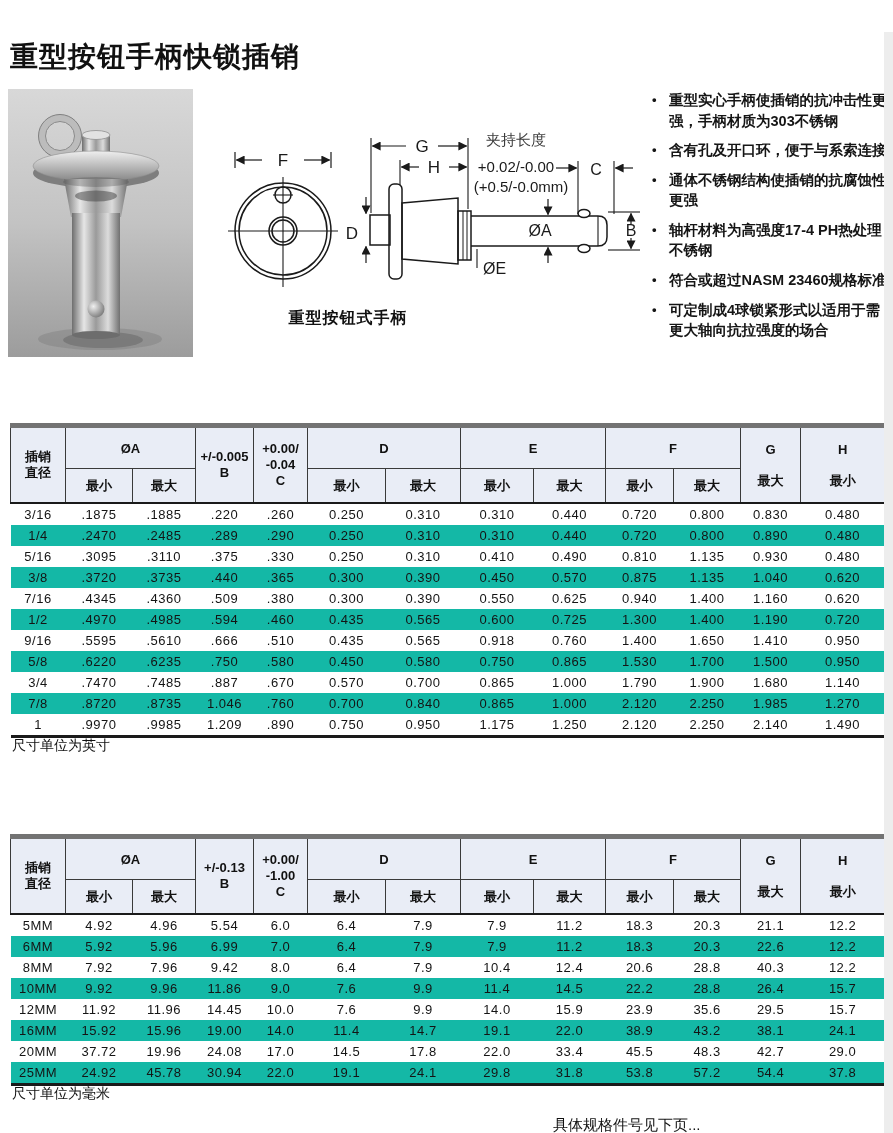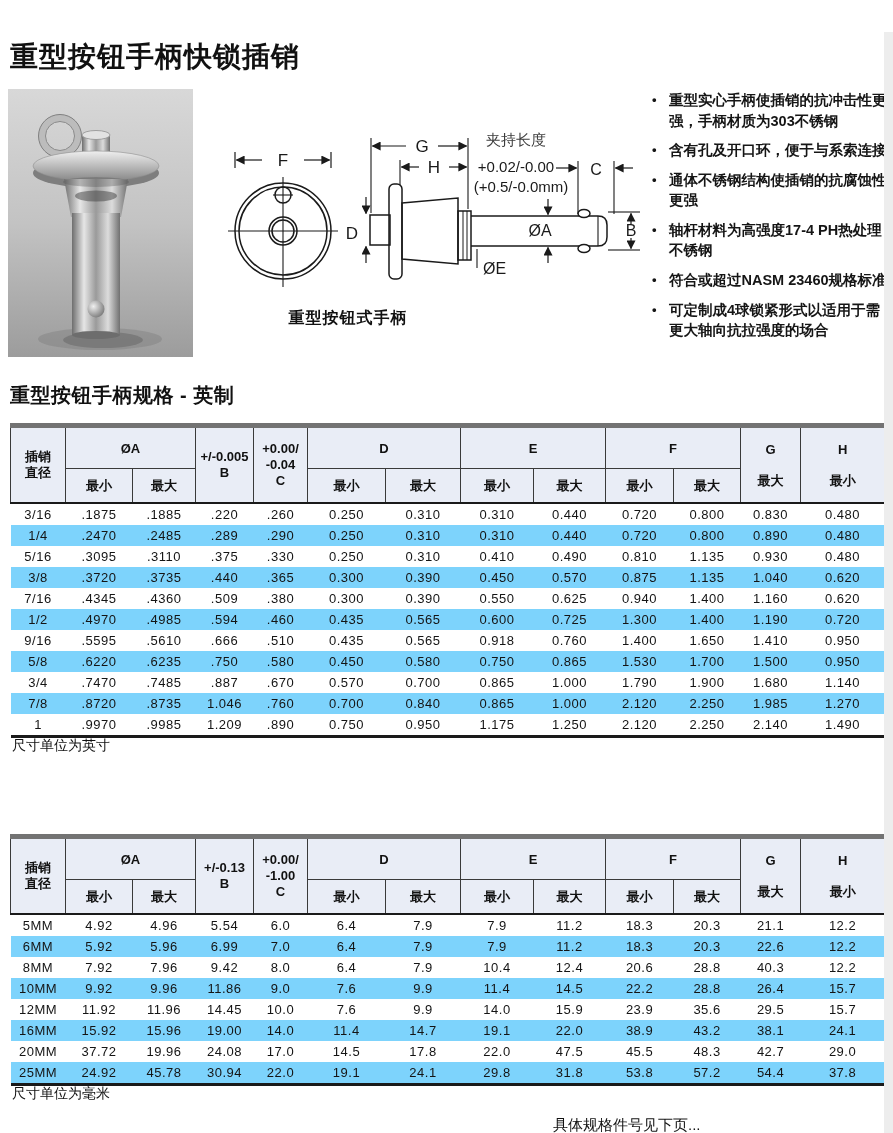--- a/index.html
+++ b/index.html
@@ -25,21 +25,21 @@
   tr.h1 th{height:40px;}
   tr.h2 th{height:33px;border-bottom:2px solid #1a1a1a;}
   th.rs{border-bottom:2px solid #1a1a1a;}
   th.grp{border-bottom:1px solid #3a3a3a;}
   th.vr{border-right:1px solid #3a3a3a;}
   th.vl{border-left:1px solid #3a3a3a;}
   th.tight span{display:block;line-height:1.25;}
   th.two-band span{display:block;line-height:1.2;}
   th.two-band .b1{margin-bottom:15px;}
   table.spec td{text-align:center;height:21px;padding:0;letter-spacing:0.5px;font-size:13px;color:#141414;}
-  table.spec tr.alt{background:#7dd3fc;}
+  table.spec tr.alt{background:#14b8a6;}
   .unit-note{position:absolute;left:12px;font-size:14px;color:#111;}
   #note1{top:705px;} #note2{top:1053px;}
   .next-page{position:absolute;left:553px;top:1084px;font-size:15px;font-weight:400;}
   .bottom-bar{position:absolute;left:0;top:1121px;width:885px;height:5px;background:#101010;}
   .dg-text{fill:#1a1a1a;}
 </style>
 </head>
 <body>
 
 <div class="page">
@@ -189,21 +189,20 @@
     <div class="feature">
         <span class="dot">•</span>
         <span>符合或超过NASM 23460规格标准</span>
       </div>
     <div class="feature">
         <span class="dot">•</span>
         <span>可定制成4球锁紧形式以适用于需更大轴向抗拉强度的场合</span>
       </div>
   </div>
 
-  <div class="section-title" id="sec1">重型按钮手柄规格 - 英制</div>
   <table class="spec" id="table1">
     <colgroup>
       <col style="width:55px">
         <col style="width:67px">
         <col style="width:63px">
         <col style="width:58px">
       <col style="width:54px">
         <col style="width:78px">
         <col style="width:75px">
         <col style="width:73px">
@@ -570,21 +569,21 @@
         </tr>
         <tr>
           <td>20MM</td>
           <td>37.72</td>
           <td>19.96</td>
           <td>24.08</td>
           <td>17.0</td>
           <td>14.5</td>
           <td>17.8</td>
           <td>22.0</td>
-          <td>47.5</td>
+          <td>33.4</td>
           <td>45.5</td>
           <td>48.3</td>
           <td>42.7</td>
           <td>29.0</td>
         </tr>
         <tr class="alt">
           <td>25MM</td>
           <td>24.92</td>
           <td>45.78</td>
           <td>30.94</td>

